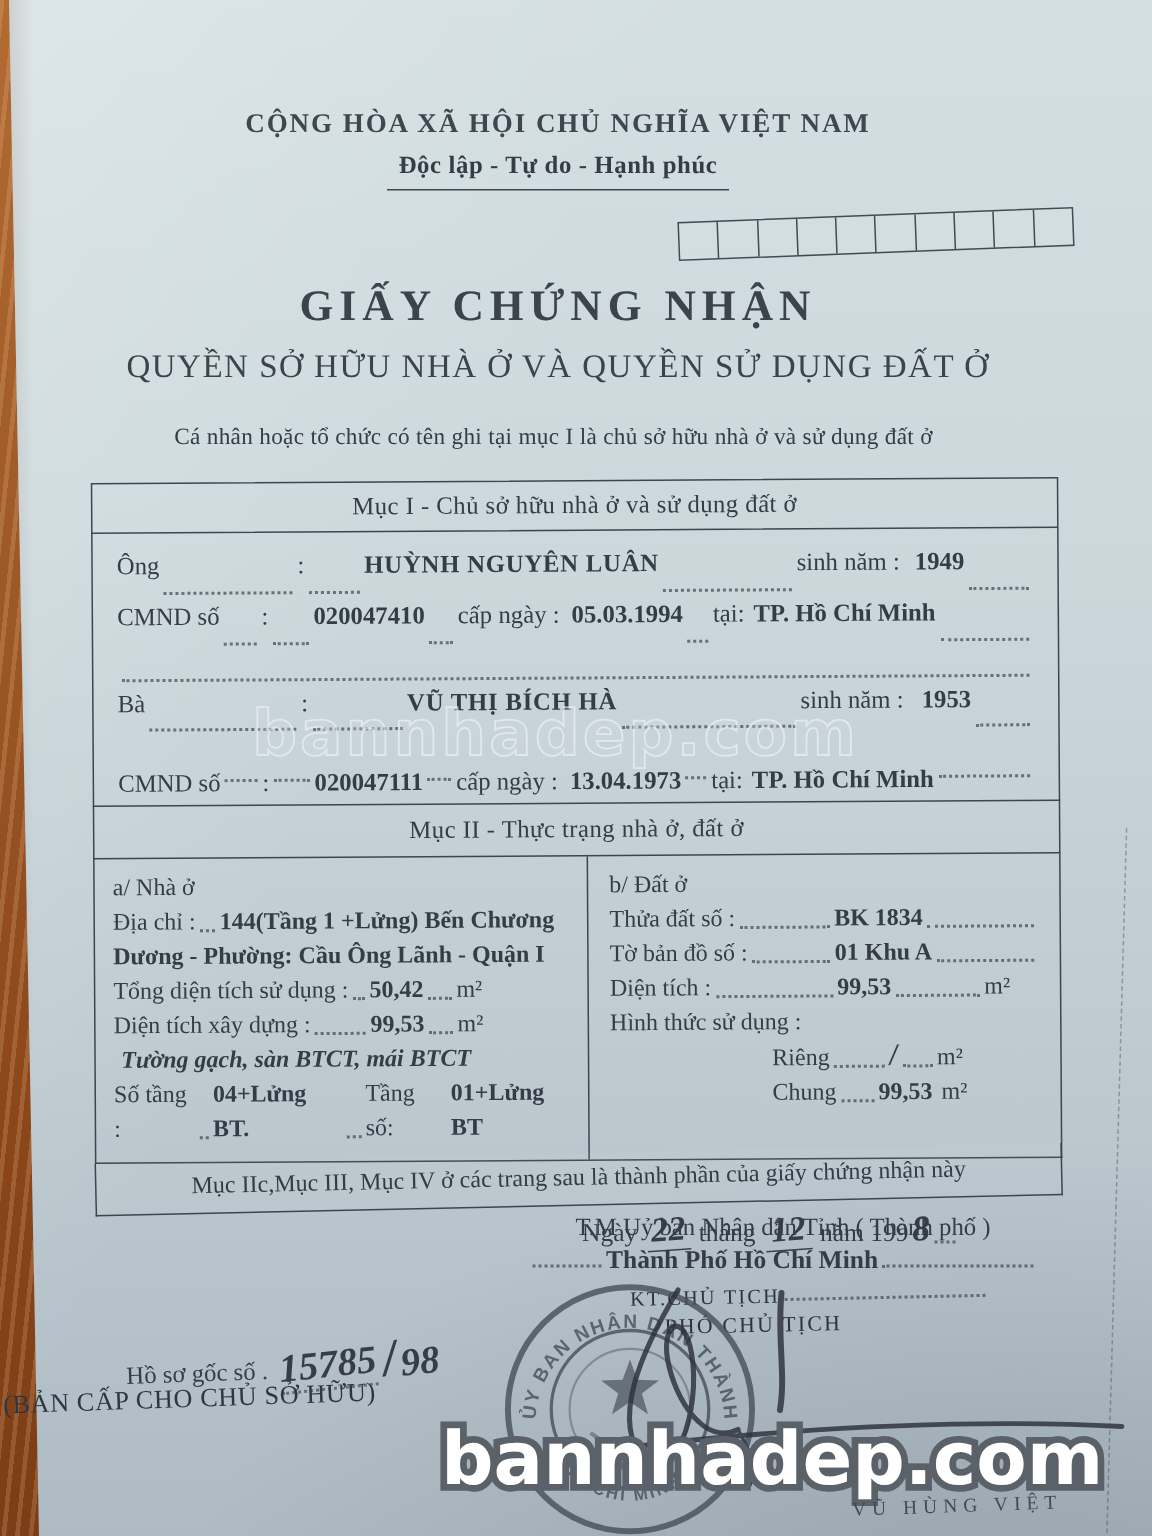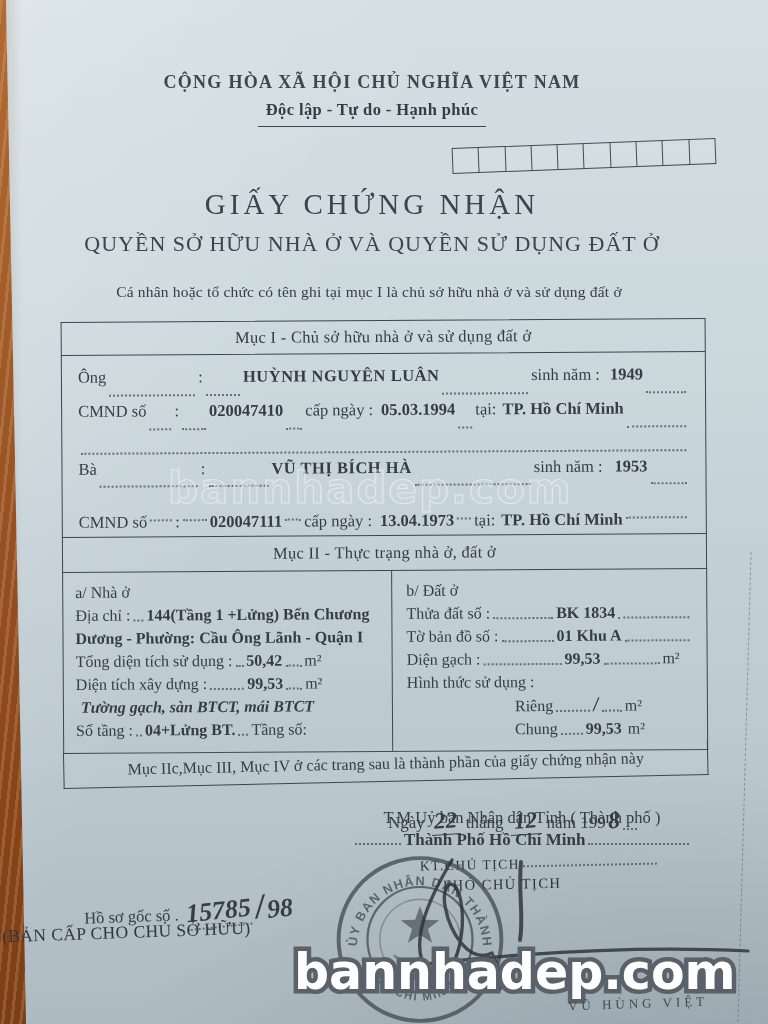--- a/index.html
+++ b/index.html
@@ -53,21 +53,21 @@
       <div></div>
       <div></div>
       <div></div>
       <div></div>
       <div></div>
       <div></div>
       <div></div>
       <div></div>
     </div>
 
-    <div class="abs ctr" style="left:0;top:188px;width:744px;font-size:29px;font-weight:400;letter-spacing:4px;color:#3c434c;">GIẤY CHỨNG NHẬN</div>
+    <div class="abs ctr" style="left:0;top:188px;width:744px;font-size:29px;font-weight:700;letter-spacing:4px;color:#3c434c;">GIẤY CHỨNG NHẬN</div>
     <div class="abs ctr" style="left:0;top:283px;width:738px;font-size:15.5px;letter-spacing:.2px;">Cá nhân hoặc tổ chức có tên ghi tại mục I là chủ sở hữu nhà ở và sử dụng đất ở</div>
     <div class="abs ctr" style="left:0;top:231px;width:744px;font-size:22px;letter-spacing:1px;color:#3c434c;">QUYỀN SỞ HỮU NHÀ Ở VÀ QUYỀN SỬ DỤNG ĐẤT Ở</div>
 
     <div class="abs" style="left:62px;top:320px;width:645px;transform:rotate(-0.35deg);">
 
       <div class="box ctr seclabel" style="height:32px;line-height:32px;font-size:16.5px;">Mục I - Chủ sở hữu nhà ở và sử dụng đất ở</div>
 
       <div class="box" style="border-top:none;padding:12px 16px 10px;font-size:16.5px;">
         <div class="row" style="height:34px;">
           <span>Ông</span>
@@ -152,39 +152,40 @@
           </div>
           <div class="row">
             <span class="b" style="font-style:italic;margin-left:5px;white-space:nowrap;">Tường gạch, sàn BTCT, mái BTCT</span>
           </div>
           <div class="row">
             <span>Số tầng :</span>
             <i class="d" style="width:6px;"></i>
             <span class="b">04+Lửng BT.</span>
             <i class="d" style="width:10px;"></i>
             <span>Tầng số:</span>
+            <span class="b" style="margin-left:4px;">01+Lửng BT</span>
           </div>
         </div>
 
         <div style="flex:1;padding:8px 14px 10px 14px;line-height:23px;">
           <div>b/ Đất ở</div>
           <div class="row">
             <span>Thửa đất số :</span>
             <i class="d" style="width:60px;"></i>
             <span class="b">BK 1834</span>
             <i class="d grow"></i>
           </div>
           <div class="row">
             <span>Tờ bản đồ số :</span>
             <i class="d" style="width:52px;"></i>
             <span class="b">01 Khu A</span>
             <i class="d grow"></i>
           </div>
           <div class="row">
-            <span>Diện gạch :</span>
+            <span>Diện tích :</span>
             <i class="d" style="width:78px;"></i>
             <span class="b">99,53</span>
             <i class="d" style="width:56px;"></i>
             <span>m²</span>
           </div>
           <div>Hình thức sử dụng :</div>
           <div class="row" style="padding-left:108px;">
             <span>Riêng</span>
             <i class="d" style="width:34px;"></i>
             <span class="hand" style="font-size:20px;">/</span>

